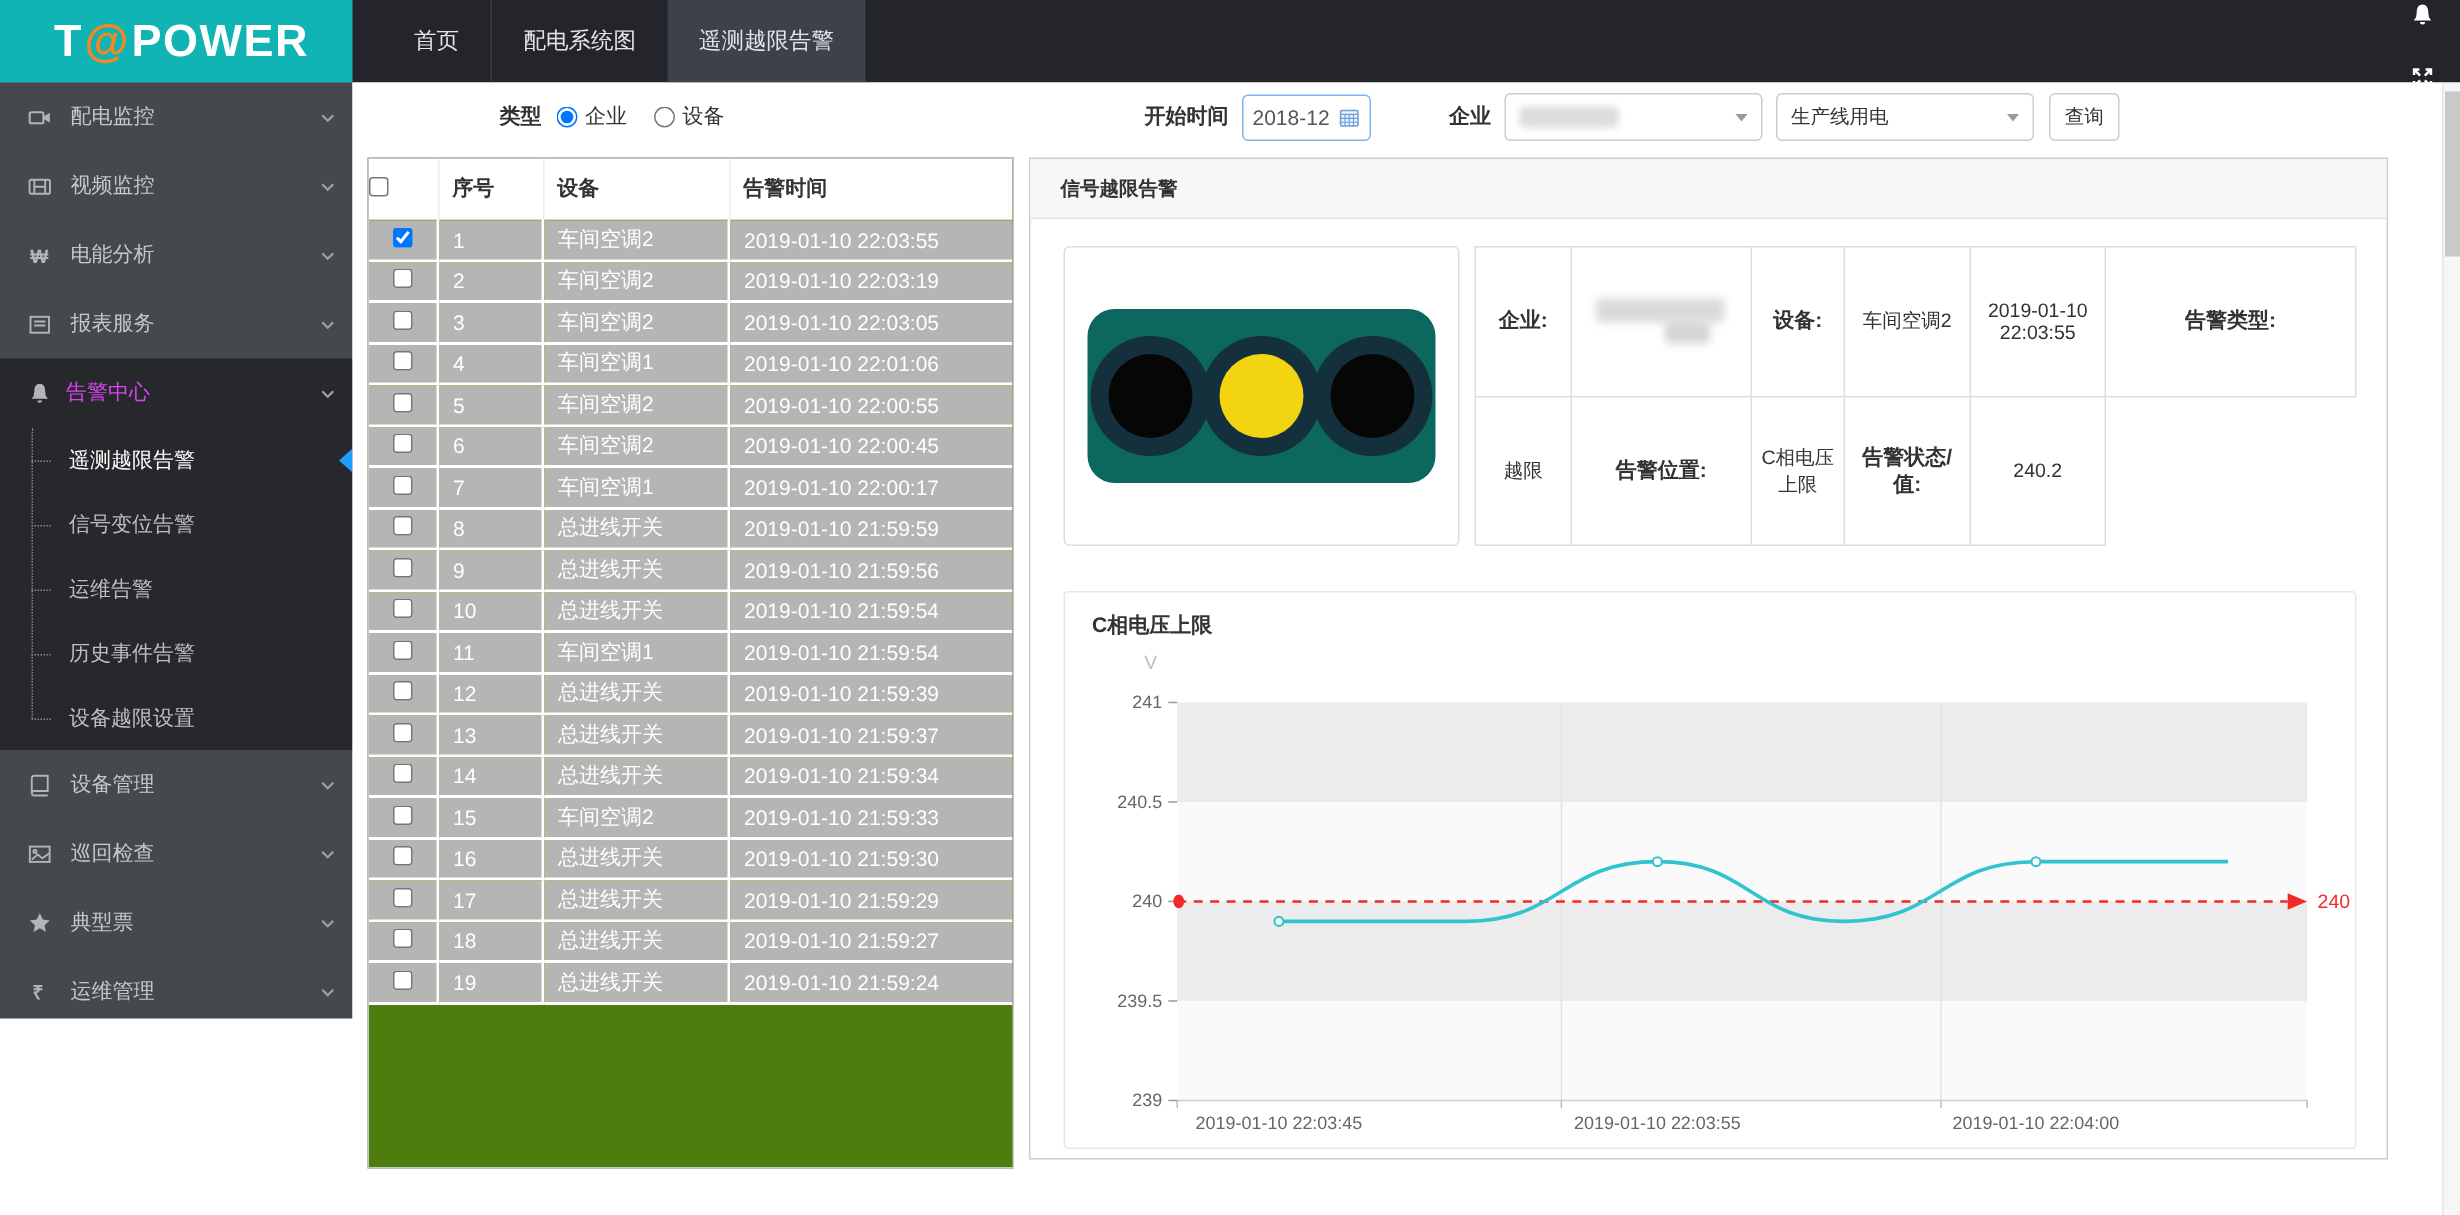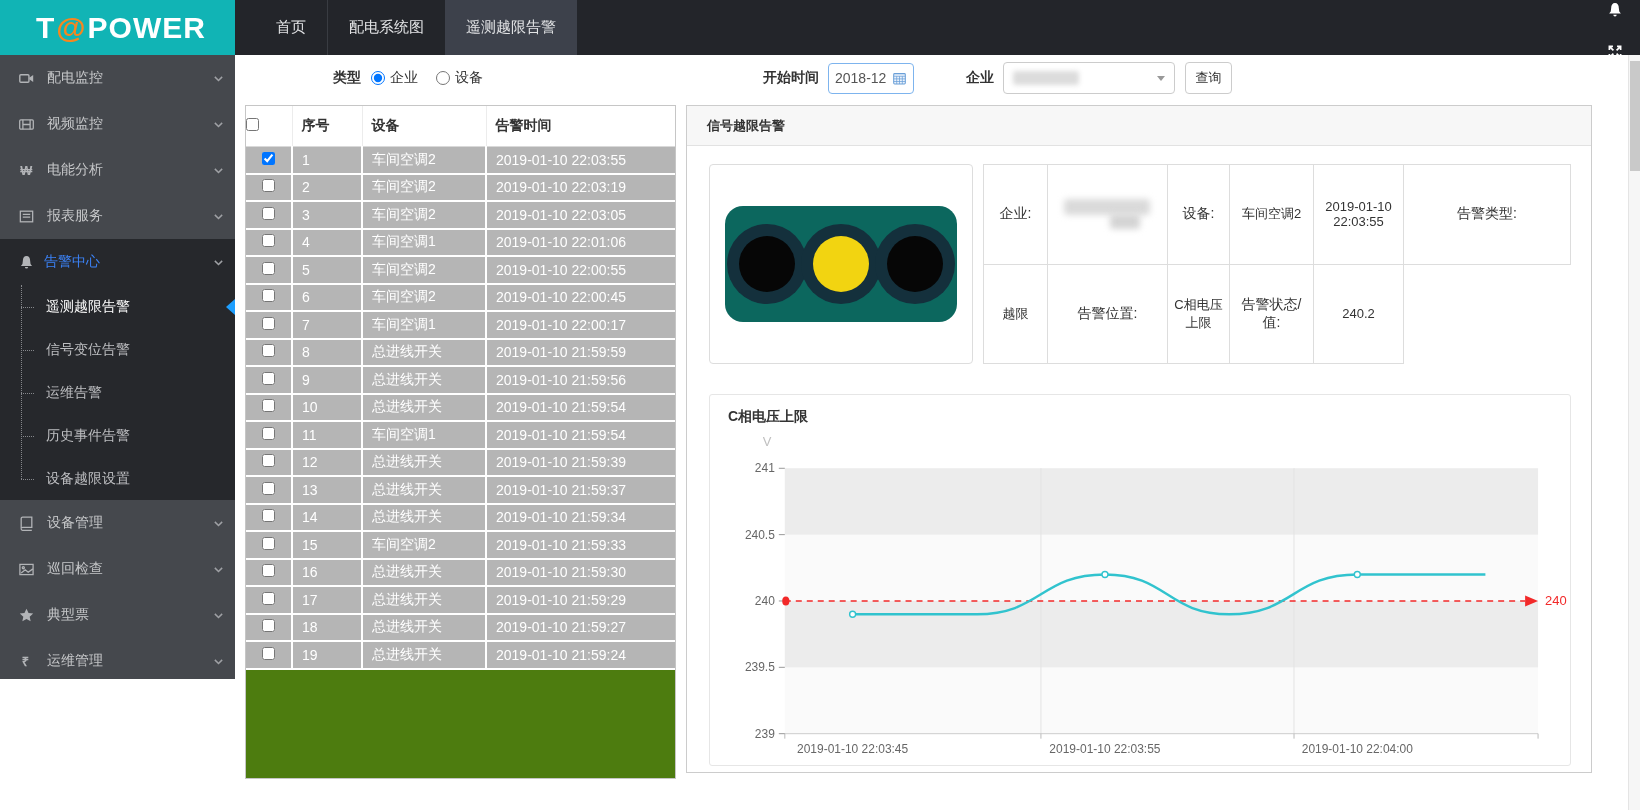--- a/index.html
+++ b/index.html
@@ -27,21 +27,21 @@
 
   
   .sidebar { position:absolute; left:0; top:55px; width:235px; height:624px; background:#45484d; overflow:hidden; }
   .nav-item { position:relative; height:46px; display:flex; align-items:center; cursor:pointer; }
   .nav-ico { position:absolute; left:18px; width:17px; height:17px; color:#b2b4b7; }
   .nav-ico svg { width:100%; height:100%; display:block; }
   .nav-label { margin-left:47px; font-size:14px; color:#c6c7c9; }
   .nav-chev { position:absolute; right:10px; width:13px; height:13px; color:#9fa1a5; }
   .nav-chev svg { width:100%; height:100%; display:block; }
   .nav-group.active { background:#26282c; }
-  .nav-group.active > .nav-item .nav-label { color:#3b82f6;margin-left:44px; }
+  .nav-group.active > .nav-item .nav-label { color:#d946ef;margin-left:44px; }
   .submenu { position:relative; }
   .submenu::before { content:""; position:absolute; left:21px; top:0; bottom:21px; border-left:1px dotted #85878b; }
   .sub-item { position:relative; height:43px; display:flex; align-items:center; padding-left:46px; font-size:14px; color:#bdbec1; cursor:pointer; }
   .sub-item::before { content:""; position:absolute; left:21px; top:50%; width:13px; border-top:1px dotted #85878b; }
   .sub-item.active { color:#fff; }
   .blue-arrow { position:absolute; right:0; top:50%; margin-top:-8px; width:0; height:0;
                 border-top:8px solid transparent; border-bottom:8px solid transparent; border-right:9px solid #1e9fff; }
 
   
   .main { position:absolute; left:235px; top:55px; width:1393px; height:755px; background:#fff; }
@@ -84,21 +84,21 @@
   .traffic-box { position:absolute; left:22px; top:58px; width:264px; height:200px; border:1px solid #ddd; border-radius:4px;
                  display:flex; align-items:center; justify-content:center; }
   .tl-body { width:232px; height:116px; border-radius:18px; display:flex; align-items:center; justify-content:center; }
   .lamp-ring { width:80px; height:80px; border-radius:50%; display:flex; align-items:center; justify-content:center; margin:0 -3px; }
   .lamp { width:56px; height:56px; border-radius:50%; }
   .info-table { position:absolute; left:296px; top:58px; width:588px; height:200px; display:grid;
                 grid-template-columns:64px 120px 62px 84px 90px 1fr; grid-template-rows:1fr 1fr;
                 border-top:1px solid #ddd; border-left:1px solid #ddd; }
   .info-cell { border-right:1px solid #ddd; border-bottom:1px solid #ddd; display:flex; align-items:center; justify-content:center;
                text-align:center; font-size:13px; color:#333; padding:4px; }
-  .info-cell.lbl { font-weight:normal; font-size:14px; }
+  .info-cell.lbl { font-weight:bold; font-size:14px; }
   .info-cell .val { display:inline-block; max-width:104px; }
   .blob-wrap { position:relative; width:92px; height:42px; }
   .blob-a { position:absolute; left:2px; top:6px; width:86px; height:16px; background:#dadada; border-radius:3px; filter:blur(3px); }
   .blob-b { position:absolute; left:48px; top:21px; width:30px; height:15px; background:#d4d4d4; border-radius:3px; filter:blur(3px); }
 
   .chart-panel { position:absolute; left:22px; top:288px; width:862px; height:372px; border:1px solid #e6e6e6; border-radius:3px; background:#fff; }
   .chart-title { padding:13px 0 0 18px; font-weight:bold; font-size:14px; color:#333; }
   .chart-box { position:absolute; left:0; top:28px; width:860px; height:342px; }
 
   
@@ -375,20 +375,24 @@
         <span class="cal-ico">
           <svg viewBox="0 0 16 16">
             <rect x="1.8" y="2.8" width="12.4" height="11" rx="1" fill="#eaf2fb" stroke="#6a9fd8" stroke-width="1.1"></rect>
             <path d="M1.8 5.6 H14.2 M5 5.6 V13.8 M8 5.6 V13.8 M11 5.6 V13.8 M1.8 8.4 H14.2 M1.8 11.2 H14.2" stroke="#6a9fd8" stroke-width="0.8" fill="none"></path>
           </svg>
         </span>
       </span>
       <span class="f-label lbl-ent">企业</span>
       <span class="select">
         <span class="blob-s"></span>
+        <span class="sel-caret"></span>
+      </span>
+      <span class="select">
+        <span>生产线用电</span>
         <span class="sel-caret"></span>
       </span>
       <button class="btn-query">查询</button>
     </div>
 
     <div class="table-panel">
       <table>
         <colgroup>
             <col style="width:46px">
             <col style="width:70px">

